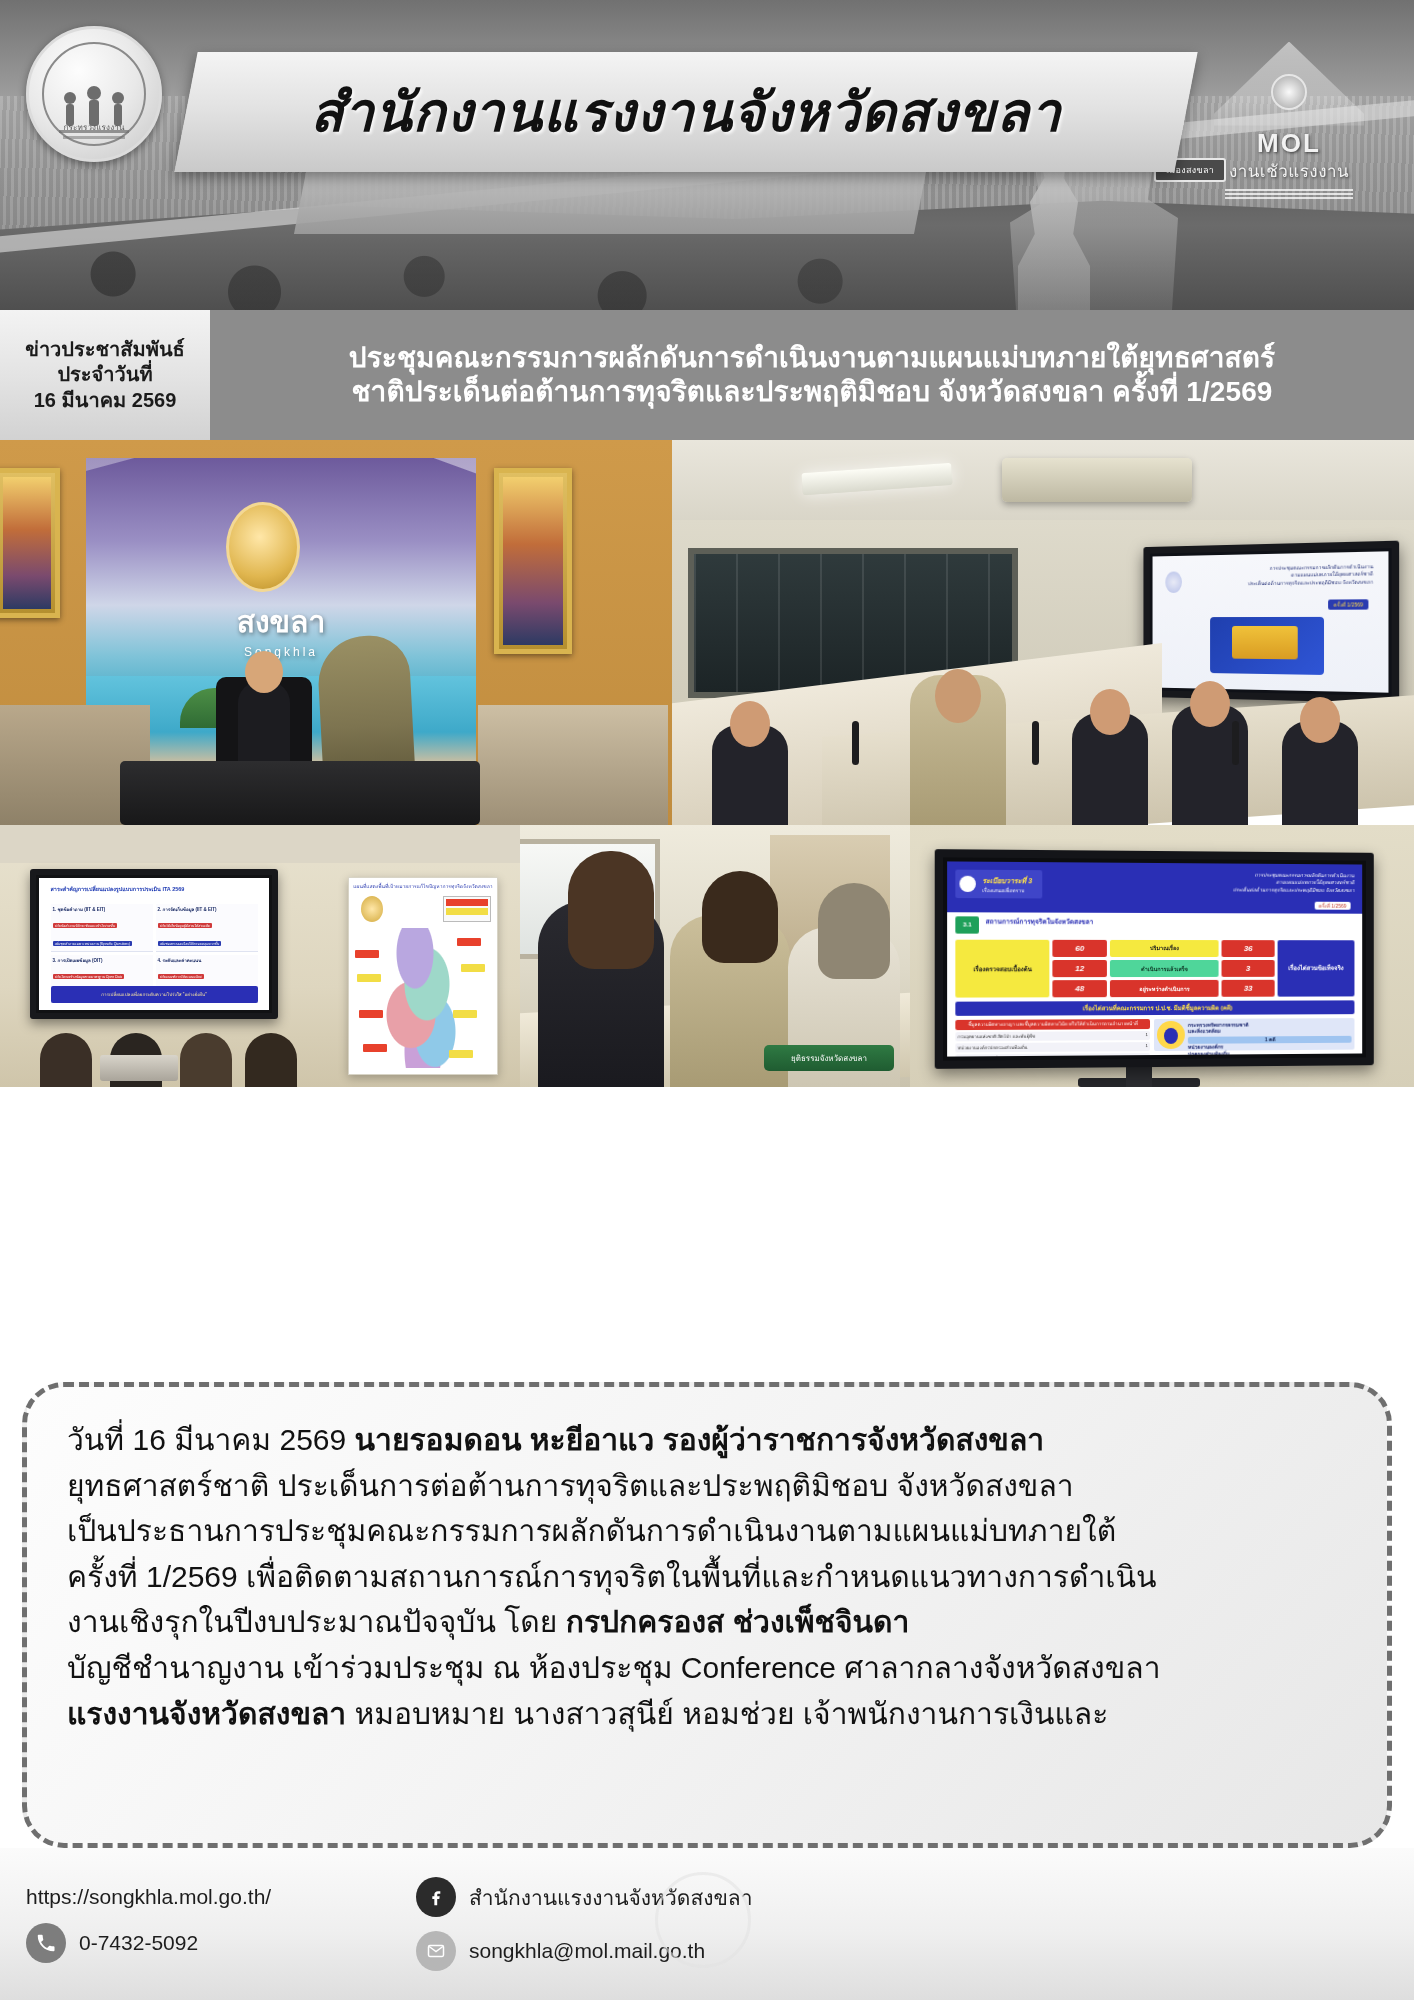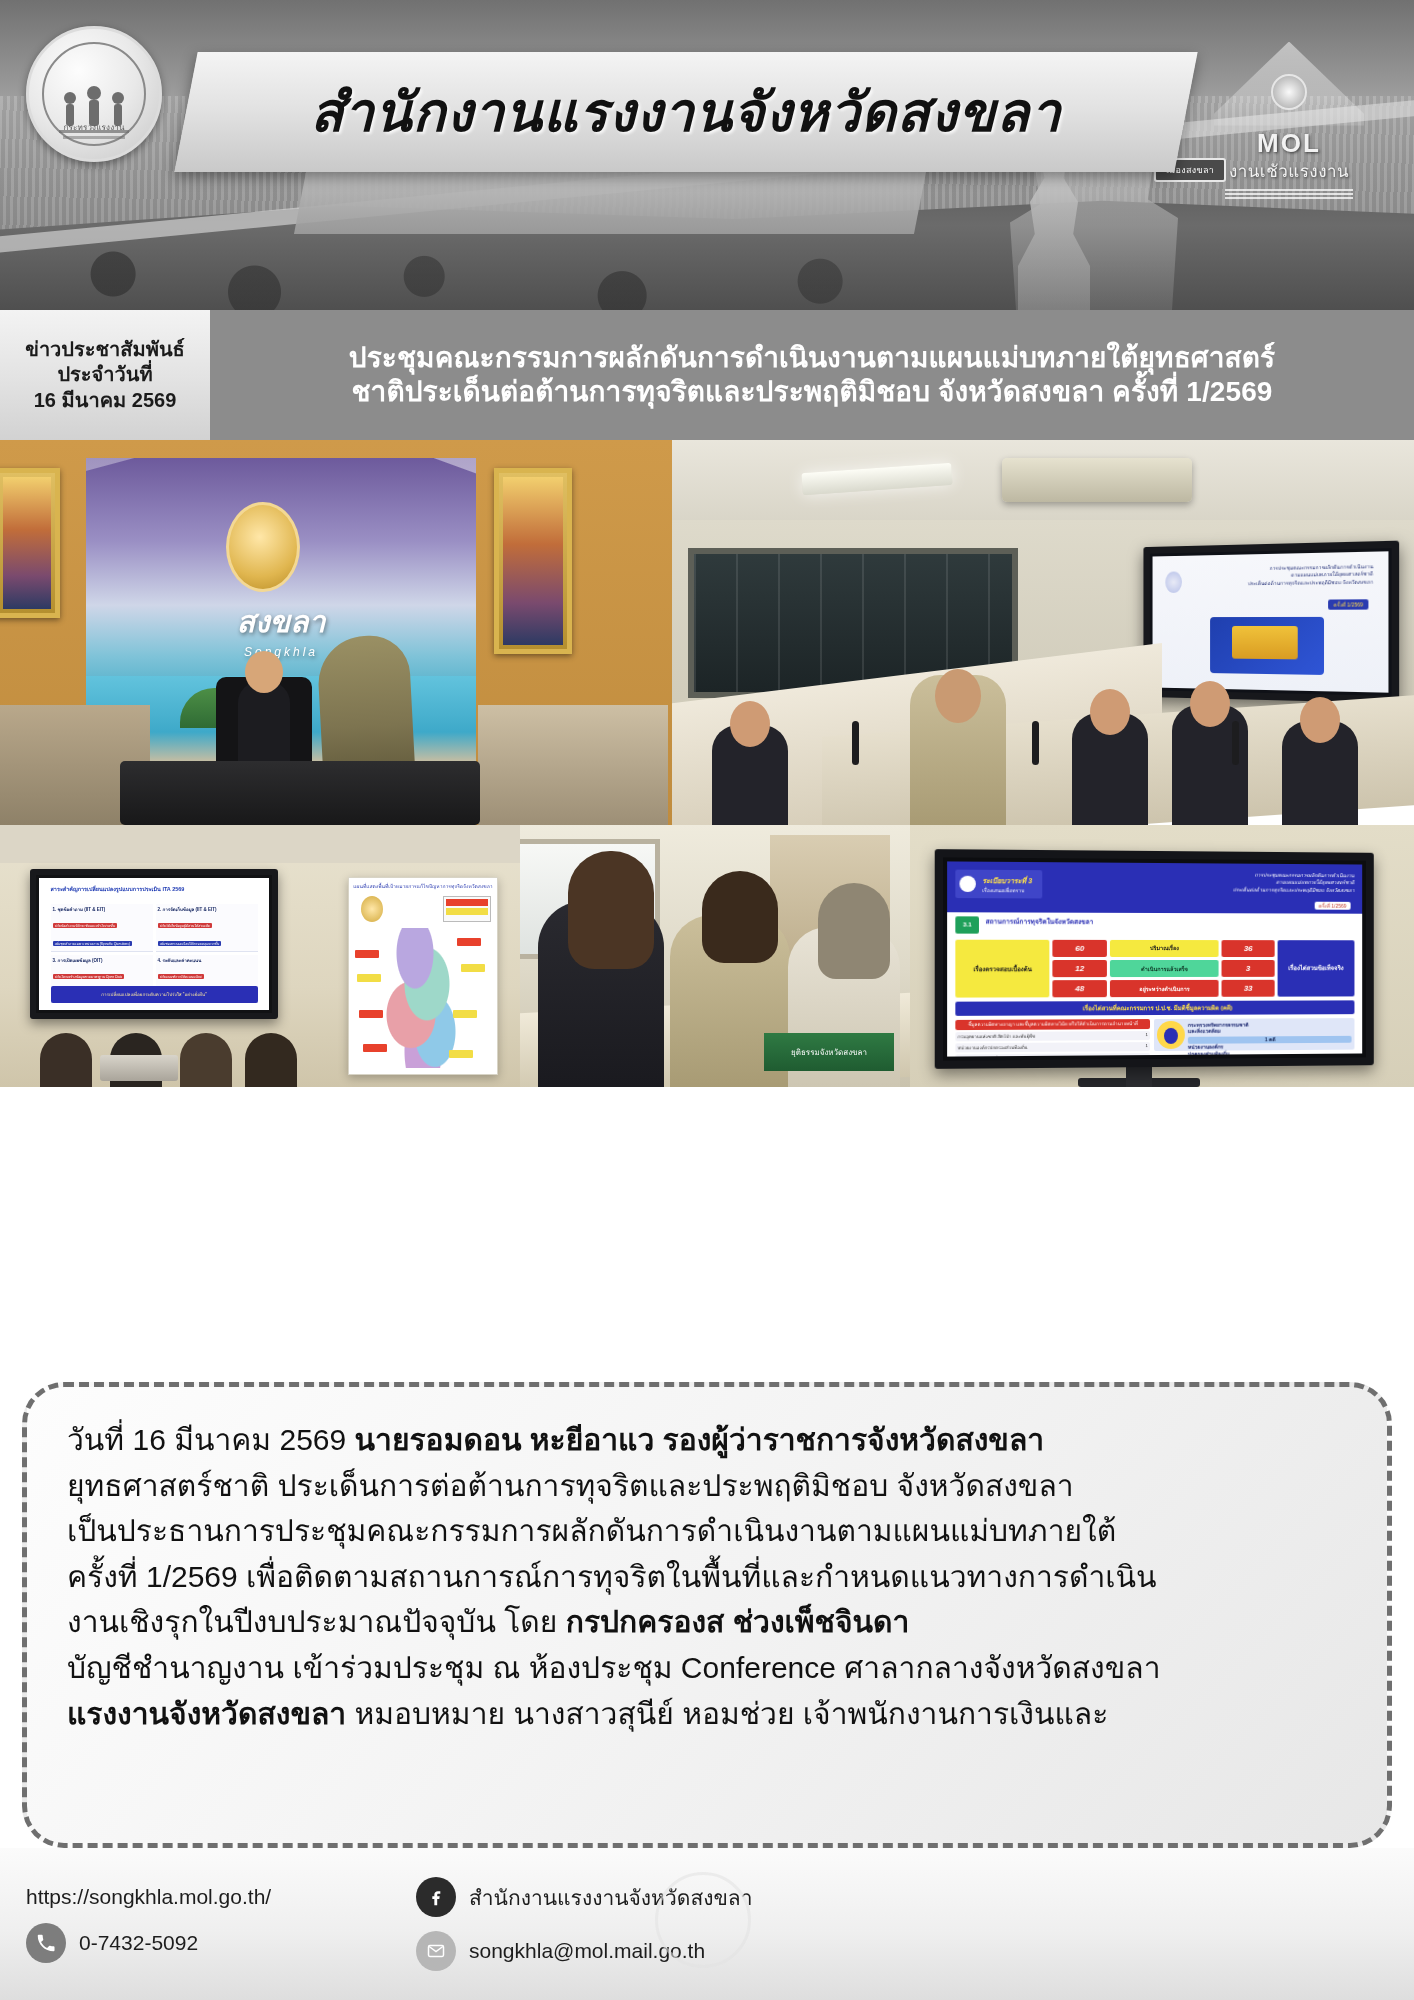--- a/index.html
+++ b/index.html
@@ -165,21 +165,21 @@
       linear-gradient(200deg,rgba(255,255,255,.45) 0 14px,transparent 15px),
       linear-gradient(165deg,rgba(255,255,255,.35) 0 12px,transparent 13px);
   }
   .p1-emblem{
     position:absolute;left:226px;top:62px;width:74px;height:90px;border-radius:50%;
     background:radial-gradient(circle at 45% 38%,#ffe7a8,#e0b64f 62%,#b98c26 100%);
     border:3px solid #f3d894;
   }
   .p1-songkhla{
     position:absolute;left:86px;top:158px;width:390px;text-align:center;
-    color:#fff;font-size:30px;font-weight:bold;text-shadow:1px 2px 4px rgba(0,0,0,.45);font-style:italic;
+    color:#fff;font-size:30px;font-weight:bold;text-shadow:1px 2px 4px rgba(0,0,0,.45);
   }
   .p1-songkhla small{ display:block;font-size:12px;letter-spacing:3px;font-weight:normal; }
   .p1-sea{
     position:absolute;left:86px;top:236px;width:390px;height:102px;
     background:linear-gradient(180deg,#62c3dd 0%,#3ea9c9 55%,#cfbfa0 86%,#b9a785 100%);
   }
   .p1-island{
     position:absolute;left:180px;top:248px;width:120px;height:40px;
     background:linear-gradient(180deg,#4d8f46,#2f6b34);
     border-radius:60px 70px 0 0;
@@ -346,22 +346,22 @@
     border-radius:50%;background:#cf9c73; }
   .p4-hair2{ position:absolute;left:32px;top:-44px;width:76px;height:92px;
     background:#3a2a1c;border-radius:38px 38px 22px 22px; }
   .p4-w3{ position:absolute;left:268px;bottom:0;width:112px;height:160px;
     background:linear-gradient(180deg,#e8e3d6,#cdc6b2);border-radius:40px 40px 0 0; }
   .p4-hijab{ position:absolute;left:30px;top:-44px;width:72px;height:96px;
     background:#8f8673;border-radius:36px 36px 18px 18px; }
   .p4-laptop{ position:absolute;left:200px;bottom:48px;width:108px;height:60px;
     background:linear-gradient(180deg,#3a3a3e,#222226);border-radius:3px;
     transform:perspective(300px) rotateX(14deg); }
-  .p4-nameplate{ position:absolute;right:16px;bottom:16px;width:130px;height:38px;
-    background:linear-gradient(180deg,#2f7a43,#1f5c31);border-radius:0;
+  .p4-nameplate{ position:absolute;right:16px;bottom:16px;width:130px;height:26px;
+    background:linear-gradient(180deg,#2f7a43,#1f5c31);border-radius:5px;
     display:flex;align-items:center;justify-content:center;color:#fff;font-size:8px; }
 
   
   .p5-wall{ position:absolute;inset:0;background:linear-gradient(180deg,#e3ddc8 0%,#d6cfb8 100%); }
   .p5-tv{ position:absolute;left:28px;top:26px;width:440px;height:216px;
     background:#0c0d10;border:8px solid #141519;border-radius:3px;
     box-shadow:0 6px 15px rgba(0,0,0,.45);
     transform:perspective(900px) rotateY(4deg); }
   .p5-slide{ position:absolute;inset:4px;background:#fff;overflow:hidden; }
   .p5-top{ position:absolute;left:0;top:0;width:100%;height:26%;background:#2a2fb5; }

